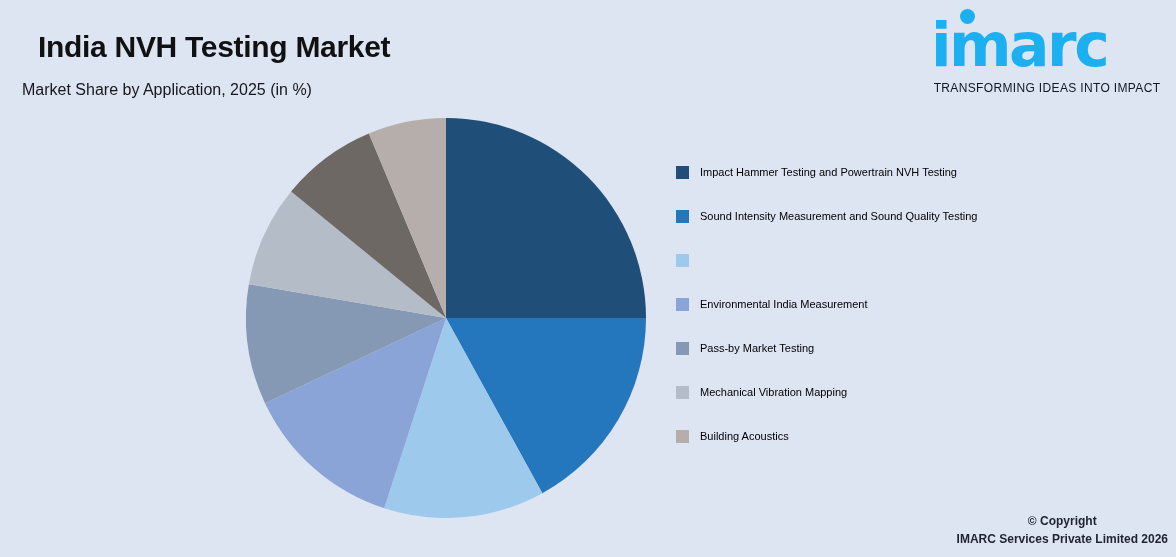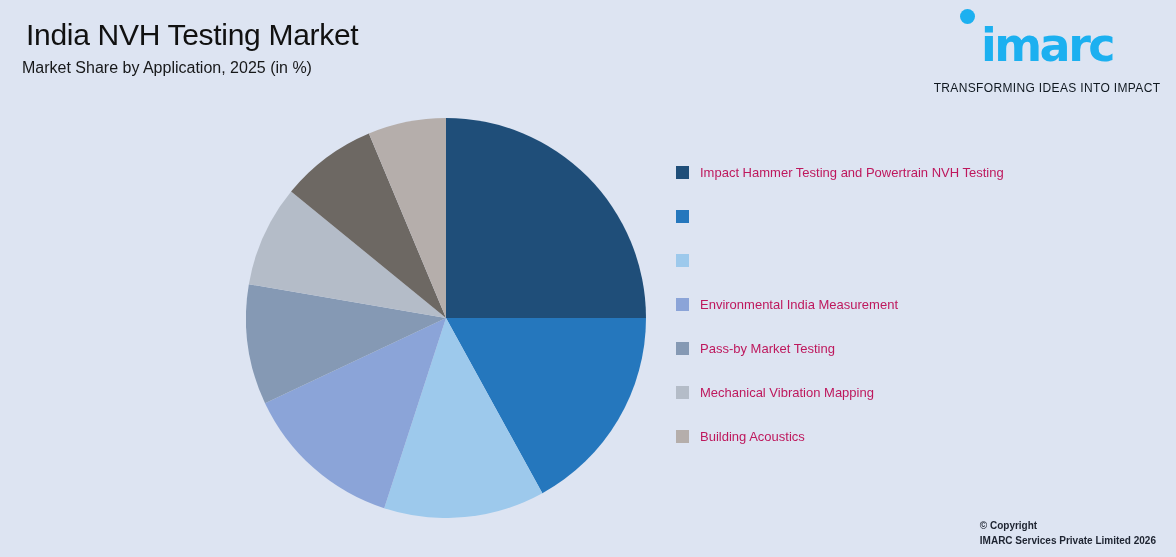--- a/index.html
+++ b/index.html
@@ -24,25 +24,25 @@
   }
   
   #header {
     position: absolute;
     left: 22px;
     top: 14px;
     width: 860px;
   }
   #chart-title {
     font-size: 30px;
-    font-weight: normal;
+    font-weight: bold;
     color: #111111;
     letter-spacing: -0.3px;
     line-height: 1.12;
-    margin: 4px;
+    margin: 16px;
     white-space: nowrap;
   }
   #chart-subtitle {
     font-size: 16px;
     font-weight: normal;
     color: #17181a;
     margin: 6px 0 0 0;
     line-height: 1.2;
     white-space: nowrap;
   }
@@ -56,26 +56,26 @@
     text-align: center;
   }
   #logo-mark {
     position: relative;
     width: 232px;
     height: 74px;
     margin: 0 auto;
   }
   #logo-wordmark {
     font-family: "DejaVu Sans", sans-serif;
-    font-size: 46px;
+    font-size: 60px;
     font-weight: bold;
     color: #1cb0f0;
     line-height: 74px;
     letter-spacing: -2.5px;
-    text-align: center;
+    text-align: left;
     position: absolute;
     left: 0; right: 0; top: 0;
   }
   #logo-dot {
     position: absolute;
     width: 15px;
     height: 15px;
     border-radius: 50%;
     background: #1cb0f0;
     left: 29px;
@@ -111,32 +111,32 @@
     align-items: center;
     height: 44px;
   }
   .legend-swatch {
     width: 13px;
     height: 13px;
     flex: 0 0 13px;
     margin-right: 11px;
   }
   .legend-label {
-    font-size: 13px;
-    color: #be185d;
+    font-size: 11px;
+    color: #000000;
     line-height: 1;
     white-space: nowrap;
   }
   
   #copyright {
     position: absolute;
-    right: 20px;
+    right: 8px;
     bottom: 9px;
-    text-align: left;
-    font-size: 10px;
+    text-align: center;
+    font-size: 12px;
     font-weight: bold;
     color: #1d2330;
     line-height: 1.45;
   }
   #copyright div { white-space: nowrap; }
 </style>
 </head>
 <body>
 
 <div id="chart-frame">
@@ -169,20 +169,21 @@
     </svg>
   </div>
 
   <div id="legend">
       <div class="legend-item">
         <span class="legend-swatch" style="background: rgb(31, 78, 121);"></span>
         <span class="legend-label">Impact Hammer Testing and Powertrain NVH Testing</span>
       </div>
       <div class="legend-item">
         <span class="legend-swatch" style="background: rgb(37, 119, 189);"></span>
+        <span class="legend-label">Sound Intensity Measurement and Sound Quality Testing</span>
       </div>
       <div class="legend-item">
         <span class="legend-swatch" style="background: rgb(157, 201, 236);"></span>
       </div>
       <div class="legend-item">
         <span class="legend-swatch" style="background: rgb(139, 164, 216);"></span>
         <span class="legend-label">Environmental India Measurement</span>
       </div>
       <div class="legend-item">
         <span class="legend-swatch" style="background: rgb(133, 153, 180);"></span>

